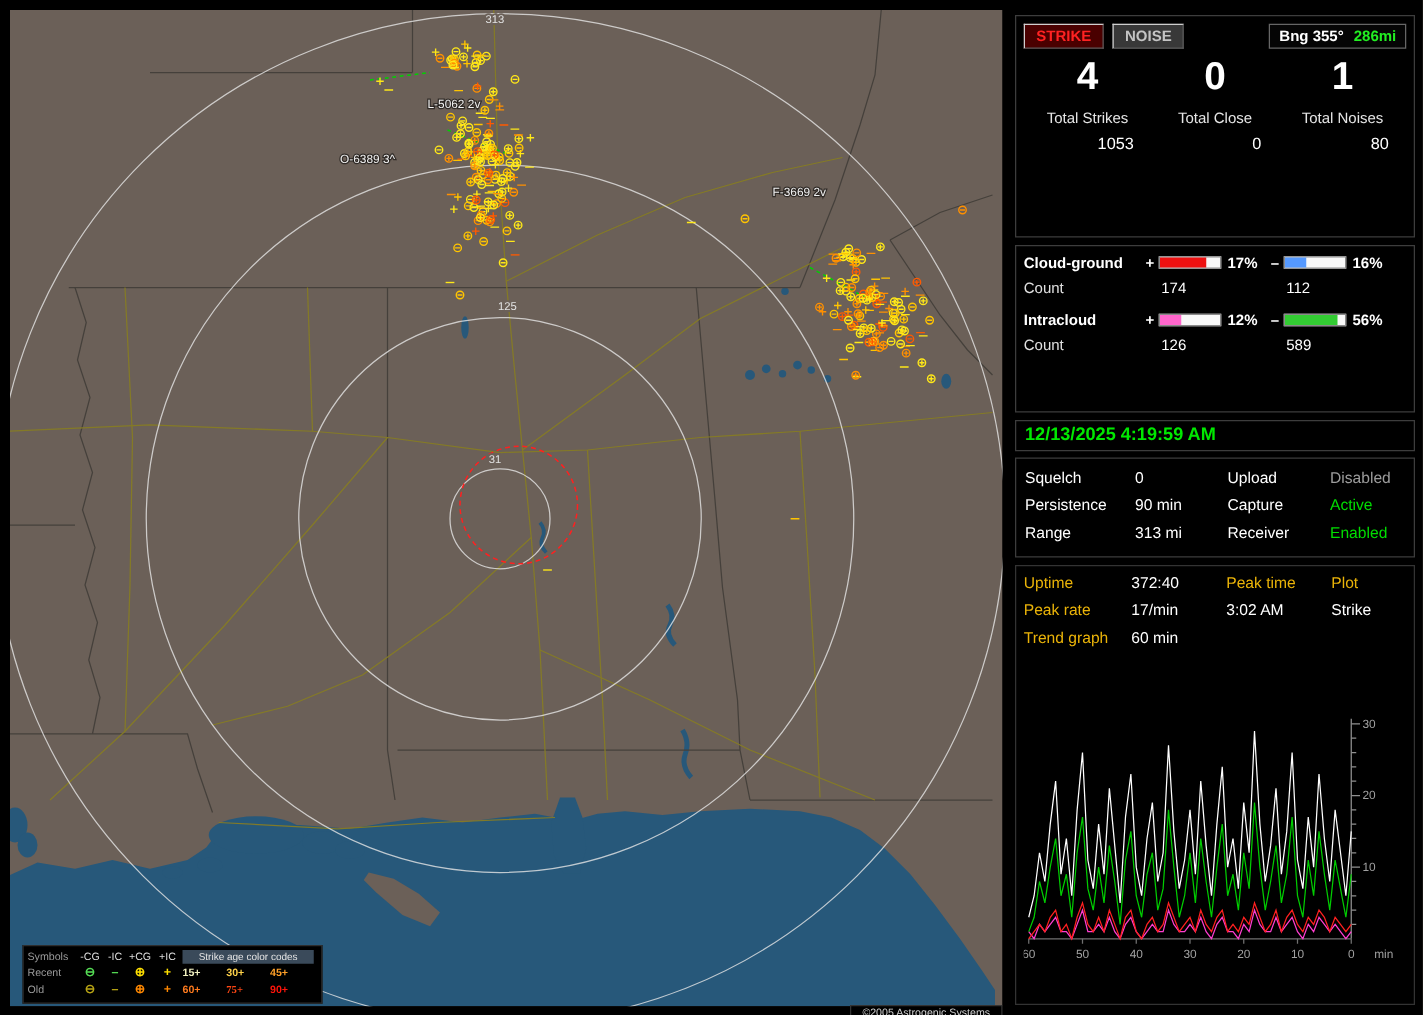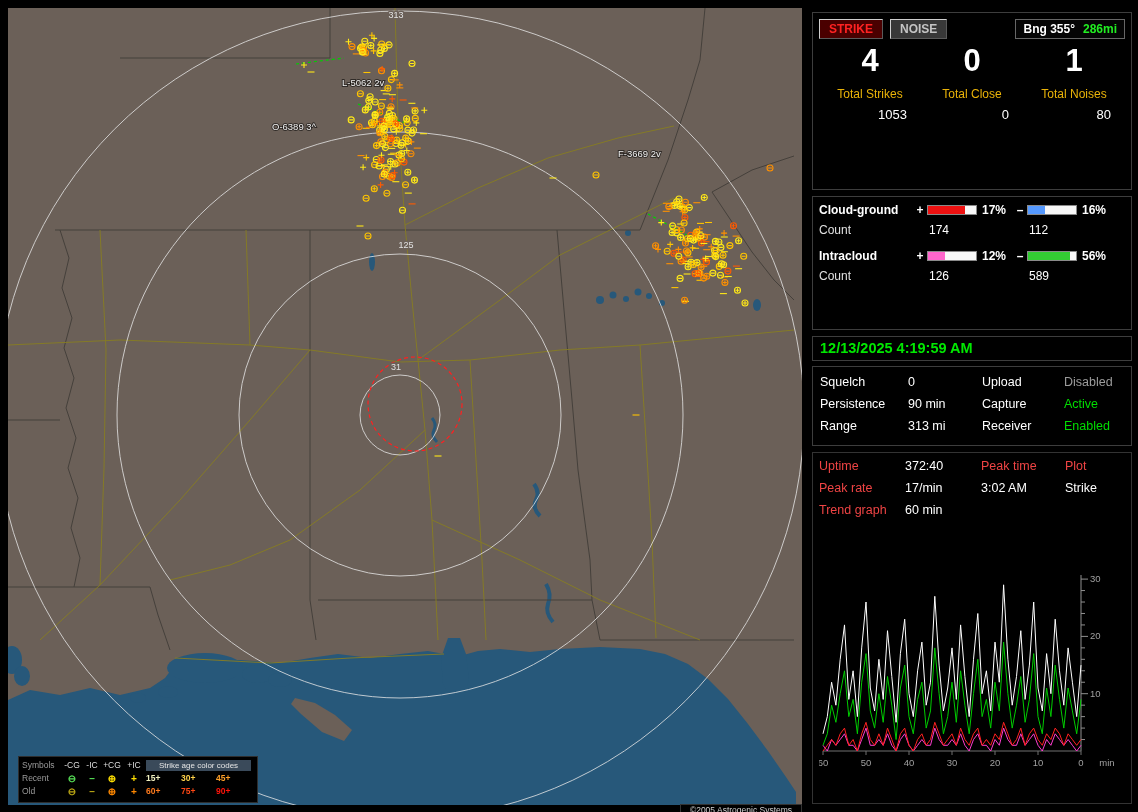--- a/index.html
+++ b/index.html
@@ -35,40 +35,40 @@
   .lamp{font-size:12px;font-weight:bold;padding:2px 9px;margin-right:7px;border:1px solid;border-color:#cfcfcf #5a5a5a #5a5a5a #cfcfcf}
   .lamp.strike{background:#4a0000;color:#ff2222}
   .lamp.noise{background:#383838;color:#c4c4c4}
   .bng{margin-left:auto;background:#050505;border:1px solid #666;padding:2px 7px;font-size:12px;font-weight:bold;display:flex;gap:8px}
   .bng .dist{color:#22ee22}
 
   .rate-btn-row{display:grid;grid-template-columns:1fr 1fr 1fr;justify-items:center;margin-top:18px}
   .rate-btn{font-family:inherit;font-size:11px;color:#d2d2d2;background:#3d3d3d;border:1px solid;border-color:#9a9a9a #2a2a2a #2a2a2a #9a9a9a;padding:2px 8px;cursor:pointer}
   .rate-vals{display:grid;grid-template-columns:1fr 1fr 1fr;justify-items:center;margin-top:4px;font-size:31px;font-weight:bold}
   .totals{display:grid;grid-template-columns:1fr 1fr 1fr;margin-top:8px}
-  .tlabel{font-size:12px;color:#eab308;text-align:center}
+  .tlabel{font-size:12px;color:#e5e5e5;text-align:center}
   .tvalue{font-size:13px;color:#fff;text-align:right;padding-right:14px;margin-top:6px}
 
   .sec-title{color:#9c9c9c;font-size:12px;margin-bottom:10px}
   .dist-grid{display:grid;grid-template-columns:94px 14px 50px 36px 14px 50px 32px;row-gap:6px;align-items:center;font-size:12px;margin-bottom:12px}
   .dname{font-weight:bold}
   .dsign{font-weight:bold;text-align:center}
   .dbar{height:10px;background:#f8f8f8;border:1px solid #8a8a8a;position:relative}
   .dfill{position:absolute;left:0;top:0;bottom:0}
   .dpct{font-weight:bold;padding-left:5px}
   .dcount-label{color:#e0e0e0}
   .dcount1{grid-column:3 / span 2;padding-left:2px}
   .dcount2{grid-column:6 / span 2;padding-left:2px}
 
   .datebar{border:1px solid #3d3d3d;background:#000;color:#00e800;font-weight:bold;font-size:14.5px;padding:3px 7px;height:25px}
   .settings{border:1px solid #3d3d3d;background:#000;margin-top:5px;padding:8px 7px;height:80px}
   .set-grid{display:grid;grid-template-columns:88px 74px 82px 70px;row-gap:8px;font-size:12.5px}
   .dim{color:#9c9c9c}
   .green{color:#00dd00}
-  .gray{color:#ef4444}
+  .gray{color:#eab308}
 
   .up-grid{display:grid;grid-template-columns:86px 76px 84px 60px;row-gap:8px;font-size:12.5px}
   #trend-svg{display:block;margin-top:12px}
 </style>
 </head>
 <body>
 
 <div class="screen">
 
   <div class="map-wrap">
@@ -476,21 +476,21 @@
         <div class="lg-a" style="color: rgb(240, 240, 192);">15+</div>
         <div class="lg-a" style="color: rgb(255, 210, 74);">30+</div>
         <div class="lg-a" style="color: rgb(255, 160, 40);">45+</div>
 
         <div class="lg-h">Old</div>
         <div class="lg-s" style="color: rgb(184, 164, 20);">⊖</div>
         <div class="lg-s" style="color: rgb(184, 164, 20);">–</div>
         <div class="lg-s" style="color: rgb(255, 136, 0);">⊕</div>
         <div class="lg-s" style="color: rgb(255, 136, 0);">+</div>
         <div class="lg-a" style="color: rgb(255, 123, 30);">60+</div>
-        <div class="lg-a" style="color: rgb(255, 71, 20);">75+</div>
+        <div class="lg-a" style="color: rgb(255, 71, 20); font-family: Liberation Serif, serif;">75+</div>
         <div class="lg-a" style="color: rgb(255, 20, 10);">90+</div>
       </div>
     </div>
 
     <div class="credit">©2005 Astrogenic Systems</div>
   </div>
 
   <div class="side">
 
     <div class="box" id="box1">

